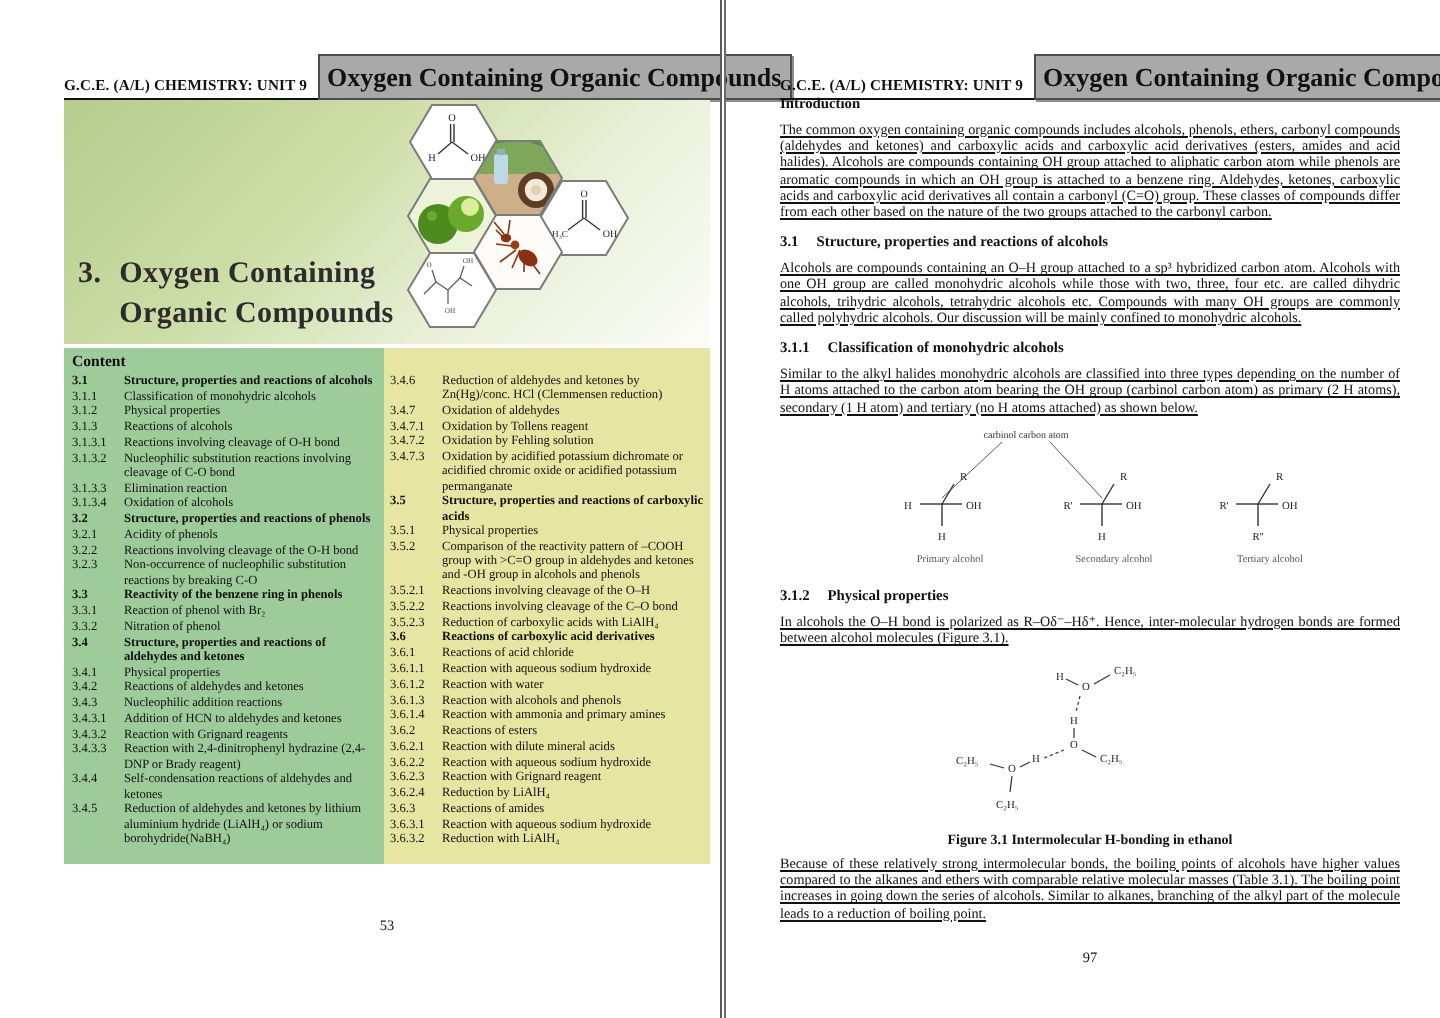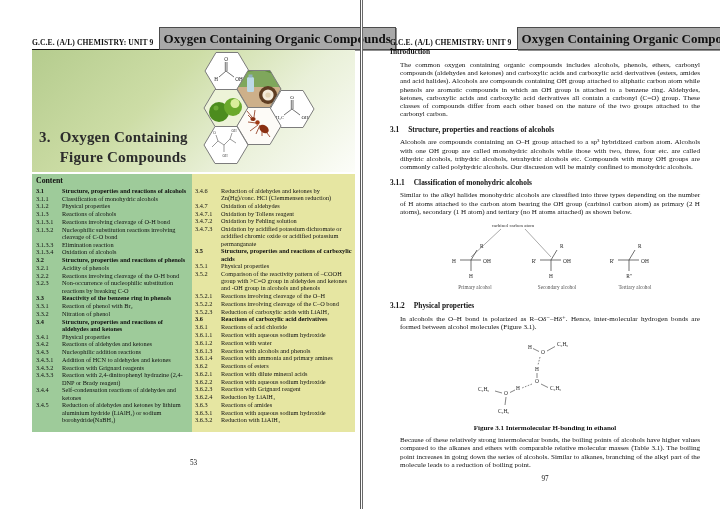--- a/index.html
+++ b/index.html
@@ -47,21 +47,21 @@
   .pagenum{position:absolute;font-size:7.2px;text-align:center;}
   .page-53 .pagenum{left:32px;width:323px;top:459px;}
   .page-54 .pagenum{left:26px;width:310px;top:475px;}
 
   
   .content54{position:absolute;left:26px;top:44px;width:310px;
     font-size:7.1px;line-height:1.17;text-align:justify;}
   .sec-h{display:flex;font-weight:bold;font-size:7.4px;margin:7px 0 4px 0;text-align:left;}
   .sec-h .h-num{margin-right:9px;}
   .sec-h.first{margin-top:4px;}
-  .content54 p{margin:0 0 3px 10px;}
+  .content54 p{margin:0 0 3px 0;text-decoration:underline;}
   .figwrap{text-align:center;margin:2px 0 1px 0;}
   .figcaption{font-weight:bold;text-align:center;font-size:7px;margin:1px 0 4px 0;}
   svg text{font-family:"Liberation Serif","DejaVu Serif",serif;}
 </style>
 </head>
 <body>
 
 <div class="spread">
 
   <div class="page page-53">
@@ -69,21 +69,21 @@
     <div class="pheader">
       <div class="htitle">G.C.E. (A/L) CHEMISTRY: UNIT 9</div>
       <div class="hbadge">Oxygen Containing Organic Compounds</div>
     </div>
 
     <div class="banner">
       <div class="chapter">
         <span class="chapnum">3.</span>
         <span>
           <span>Oxygen Containing</span><br>
-          <span>Figure Compounds</span>
+          <span>Organic Compounds</span>
         </span>
       </div>
 
       <svg class="hexes" width="130" height="118" viewBox="0 0 130 118">
         <defs>
           <clipPath id="hexCoco">
               <polygon points="45,38 56,19.5 78,19.5 89,38 78,56.5 56,56.5"></polygon>
             </clipPath>
           <clipPath id="hexLime">
               <polygon points="12,57 23,38.5 45,38.5 56,57 45,75.5 23,75.5"></polygon>

